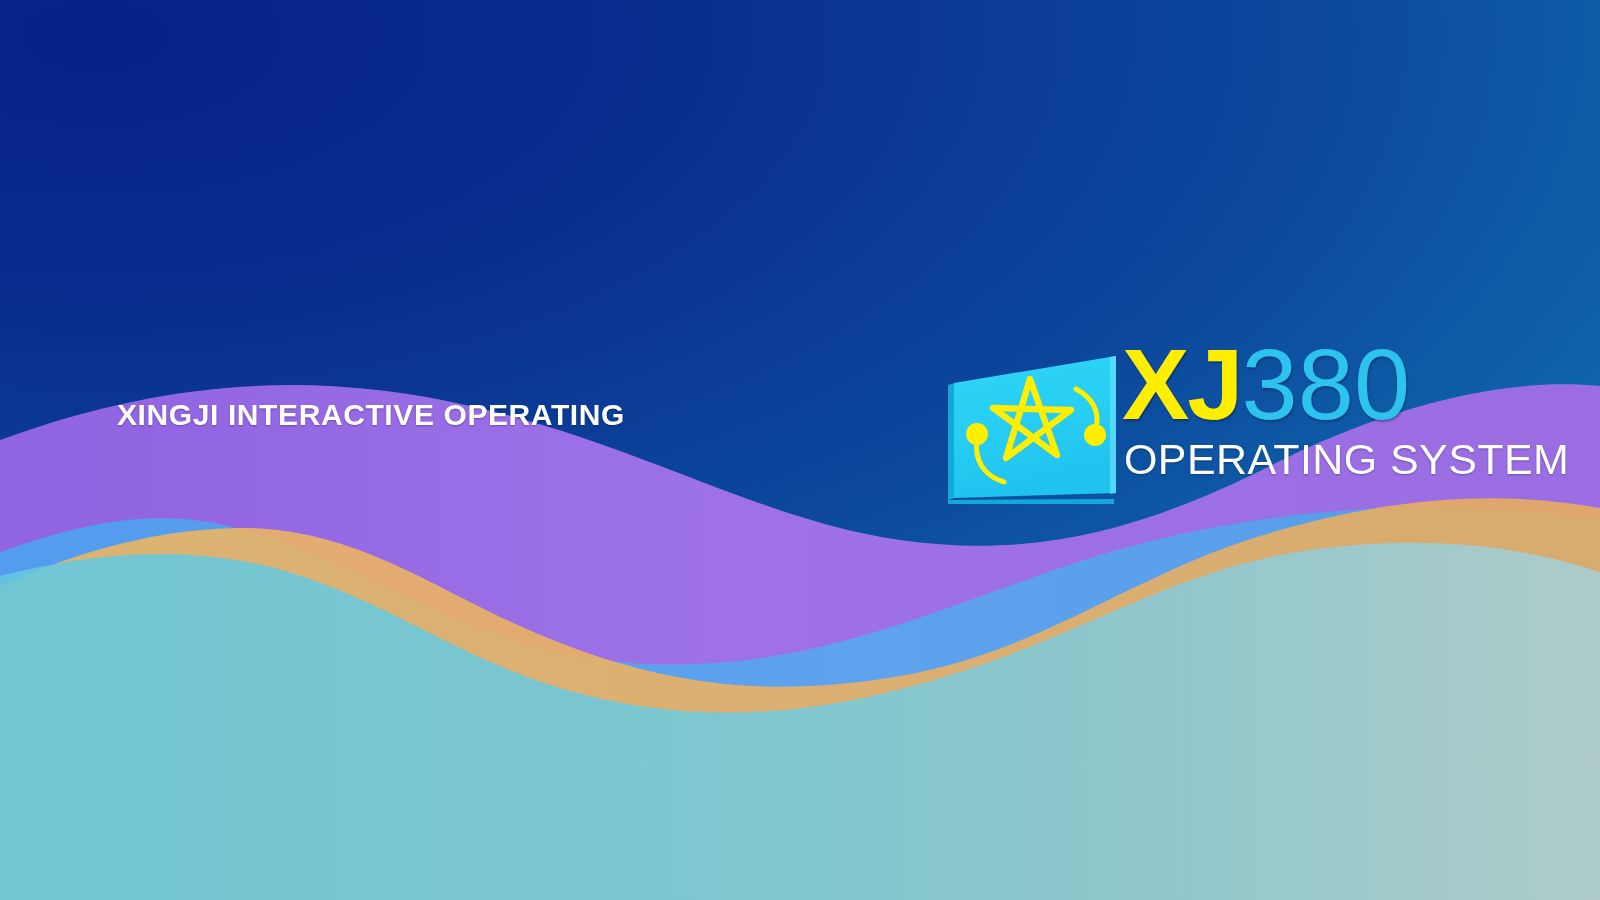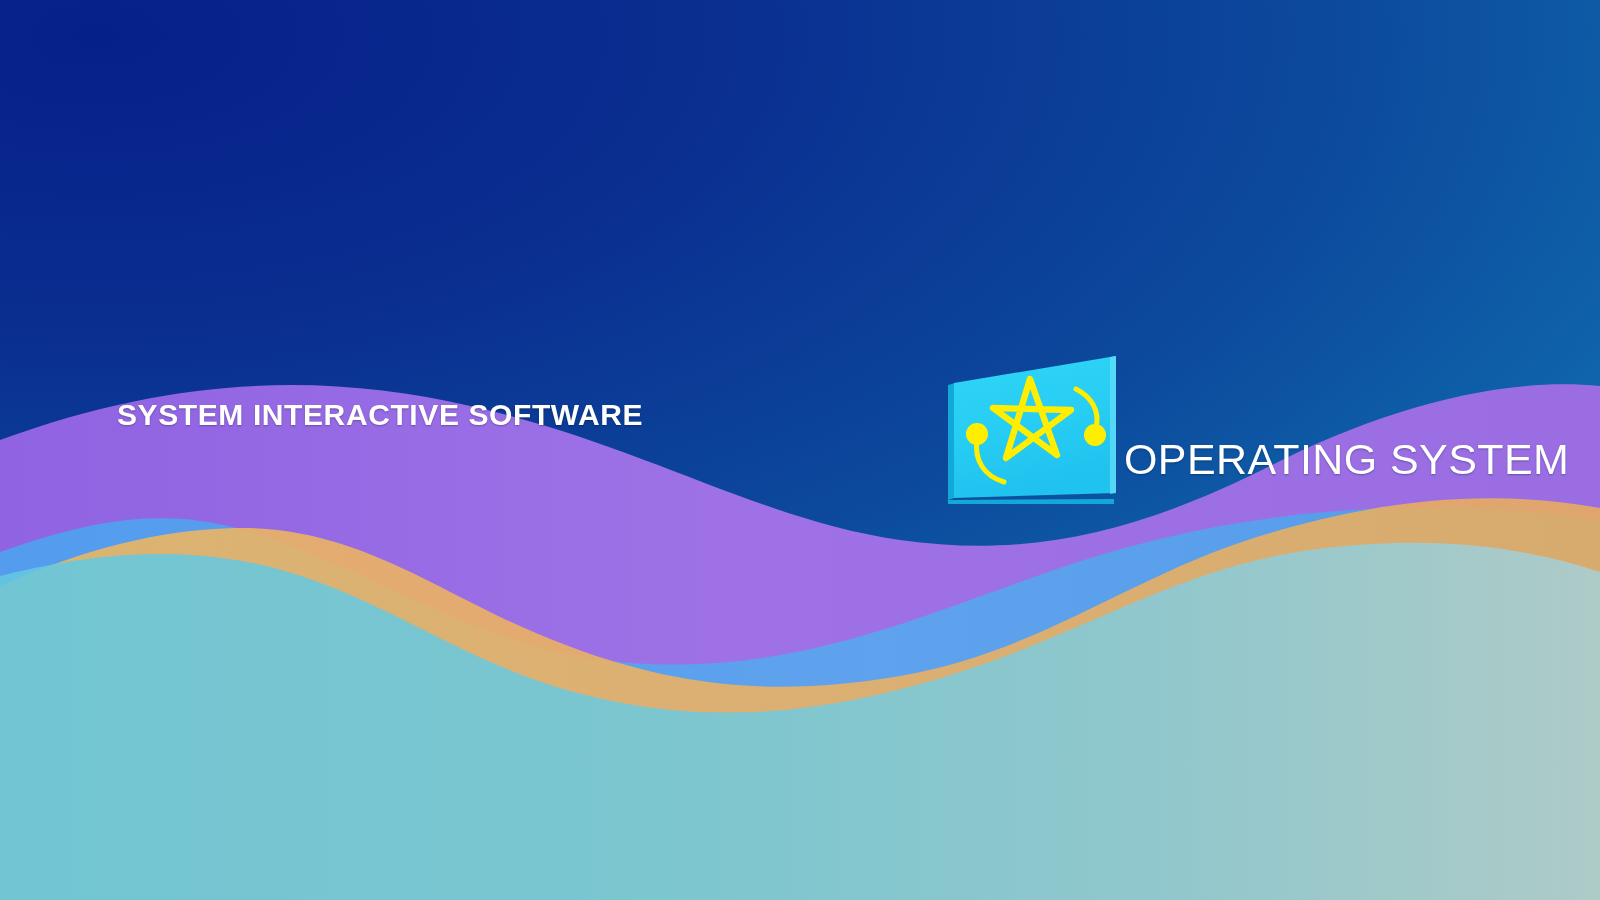--- a/index.html
+++ b/index.html
@@ -156,21 +156,21 @@
              L1600,520 L0,520 Z"></path>
 
     <path fill="url(#gradCyan)" opacity="0.88" d="M0,196 C70,178 150,166 236,180
              C360,200 440,272 560,308
              C700,350 830,334 960,292
              C1090,250 1180,188 1310,170
              C1430,154 1520,166 1600,192
              L1600,520 L0,520 Z"></path>
   </svg>
 
-  <div id="brand-text">SYSTEM INTERACTIVE SOFTWARE</div>
+  <div id="brand-text">XINGJI INTERACTIVE OPERATING</div>
 
   <div id="logo-lockup">
 
     <svg id="logo-badge" viewBox="0 0 180 152">
       <defs>
         <linearGradient id="badgeFace" x1="0" y1="0" x2="0.25" y2="1">
           <stop offset="0%" stop-color="#2fd6f6"></stop>
           <stop offset="55%" stop-color="#27cdf3"></stop>
           <stop offset="100%" stop-color="#20c2ee"></stop>
         </linearGradient>
@@ -193,18 +193,21 @@
       </g>
       <circle cx="33" cy="82" r="11" fill="#ffee00"></circle>
 
       <g>
         <path fill="none" stroke="#ffee00" stroke-width="5" stroke-linecap="round" d="M132,37 C148,45 156,60 152,75"></path>
       </g>
       <circle cx="151" cy="83" r="11" fill="#ffee00"></circle>
     </svg>
 
     <div id="wordmark">
+      <div class="wm-line1">
+        <span class="wm-xj">XJ</span><span class="wm-380">380</span>
+      </div>
       <div class="wm-line2">OPERATING SYSTEM</div>
     </div>
 
   </div>
 
 </div>
 
 </body></html>

